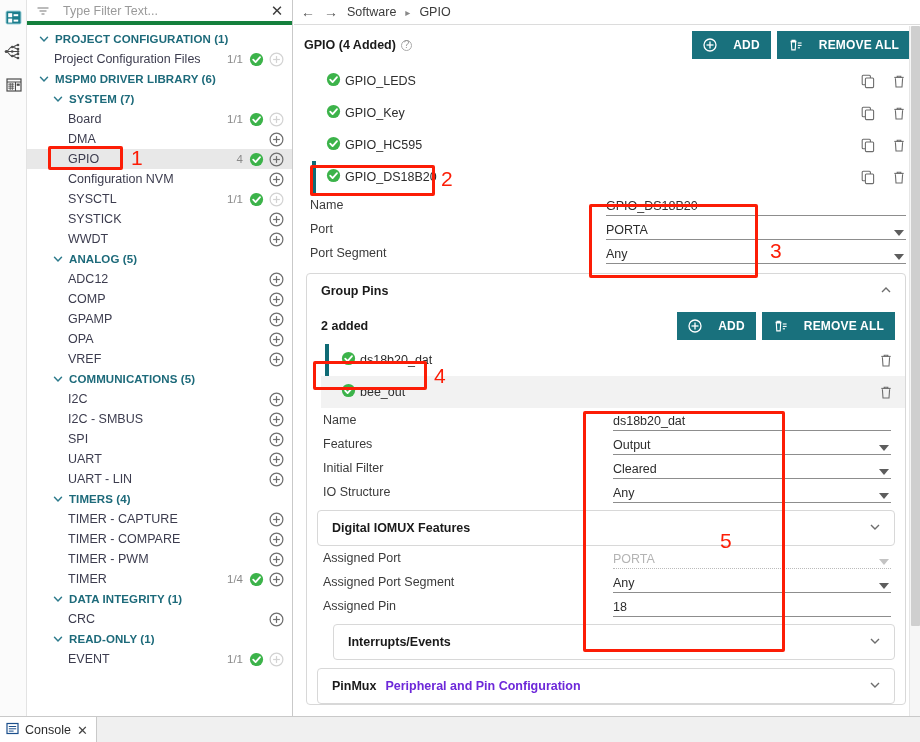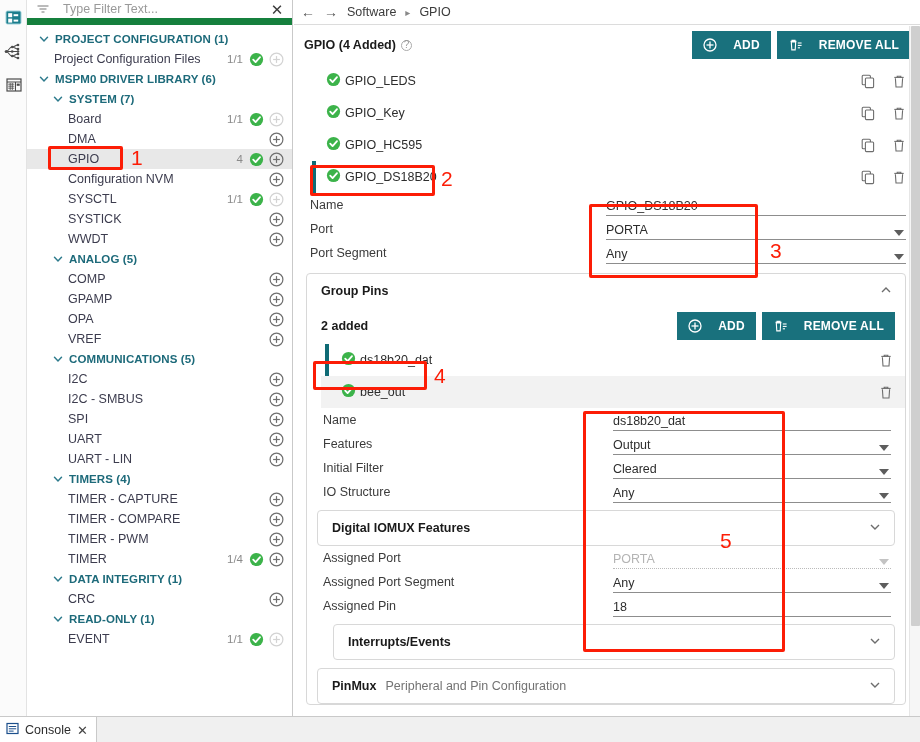--- a/index.html
+++ b/index.html
@@ -35,21 +35,21 @@
   .sidebar {
     position: absolute; left: 27px; top: 0;
     width: 266px; height: 716px;
     background: #ffffff;
     border-right: 1px solid #c9c9c9;
     overflow: hidden;
   }
   .filter-bar {
     height: 25px;
     display: flex; align-items: center;
-    border-bottom: 7px solid #15803d;
+    border-bottom: 4px solid #15803d;
     background: #fff;
     padding: 0 6px 0 8px;
   }
   .filter-icon { width: 16px; height: 16px; display:flex;align-items:center;justify-content:center; }
   .filter-input {
     flex: 1;
     border: none; outline: none;
     font-family: "Liberation Sans", sans-serif;
     font-size: 12.5px;
     color: #3b3b3b;
@@ -206,21 +206,21 @@
     border-radius: 4px;
     background: #fff;
   }
   .card-head {
     height: 34px;
     display: flex; align-items: center;
     padding: 0 12px 0 14px;
     cursor: pointer;
   }
   .card-title { font-weight: bold; font-size: 12.5px; color: #1a1a1a; }
-  .card-title-sub { font-size: 12.5px; color: #737373; margin-left: 9px; font-weight: normal;}
+  .card-title-sub { font-size: 12.5px; color: #6d28d9; margin-left: 9px; font-weight: bold;}
   .chev { margin-left: auto; color: #6d6d6d; }
 
   .subhead {
     height: 36px;
     display: flex; align-items: center;
     padding: 0 10px 0 14px;
   }
   .subhead .cnt { font-weight: bold; font-size: 12.5px; color: #1a1a1a; }
 
   
@@ -479,20 +479,31 @@
           <span class="twisty" style="margin-left: 0px;">
             <svg width="12" height="12" viewBox="0 0 12 12">
               <polyline points="2.5,4.3 6,8 9.5,4.3" fill="none" stroke="#2d7a8c" stroke-width="1.5" stroke-linecap="round"></polyline>
             </svg>
           </span>
           <span class="label-cat" style="margin-left: 4px;">ANALOG (5)</span>
           <span class="grow"></span>
         </div>
         <div class="tree-row">
           <div style="width: 41px;"></div>
+          <span class="label-leaf">ADC12</span>
+          <span class="grow"></span>
+          <span class="check-blank"></span>
+          <span class="plus-ico"><svg width="15" height="15" viewBox="0 0 15 15">
+              <circle cx="7.5" cy="7.5" r="6.4" fill="none" stroke="#6e6e6e" stroke-width="1.2"></circle>
+              <line x1="7.5" y1="4.1" x2="7.5" y2="10.9" stroke="#6e6e6e" stroke-width="1.2"></line>
+              <line x1="4.1" y1="7.5" x2="10.9" y2="7.5" stroke="#6e6e6e" stroke-width="1.2"></line>
+            </svg></span>
+        </div>
+        <div class="tree-row">
+          <div style="width: 41px;"></div>
           <span class="label-leaf">COMP</span>
           <span class="grow"></span>
           <span class="check-blank"></span>
           <span class="plus-ico"><svg width="15" height="15" viewBox="0 0 15 15">
               <circle cx="7.5" cy="7.5" r="6.4" fill="none" stroke="#6e6e6e" stroke-width="1.2"></circle>
               <line x1="7.5" y1="4.1" x2="7.5" y2="10.9" stroke="#6e6e6e" stroke-width="1.2"></line>
               <line x1="4.1" y1="7.5" x2="10.9" y2="7.5" stroke="#6e6e6e" stroke-width="1.2"></line>
             </svg></span>
         </div>
         <div class="tree-row">

